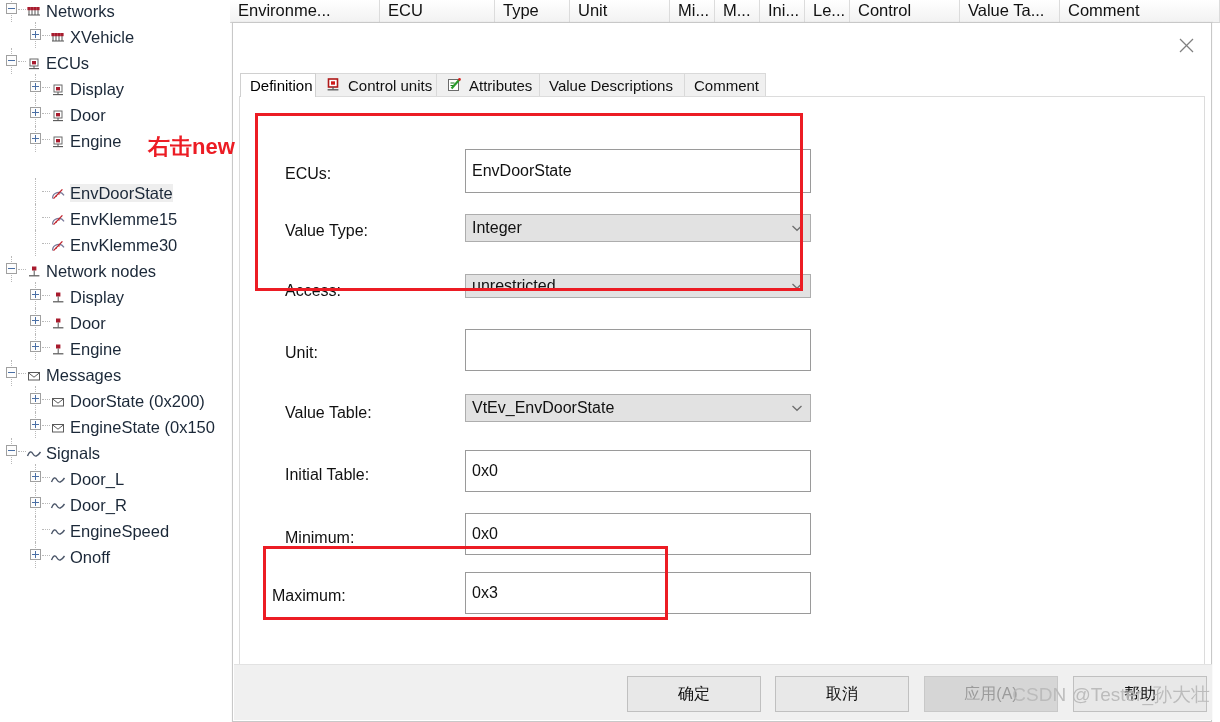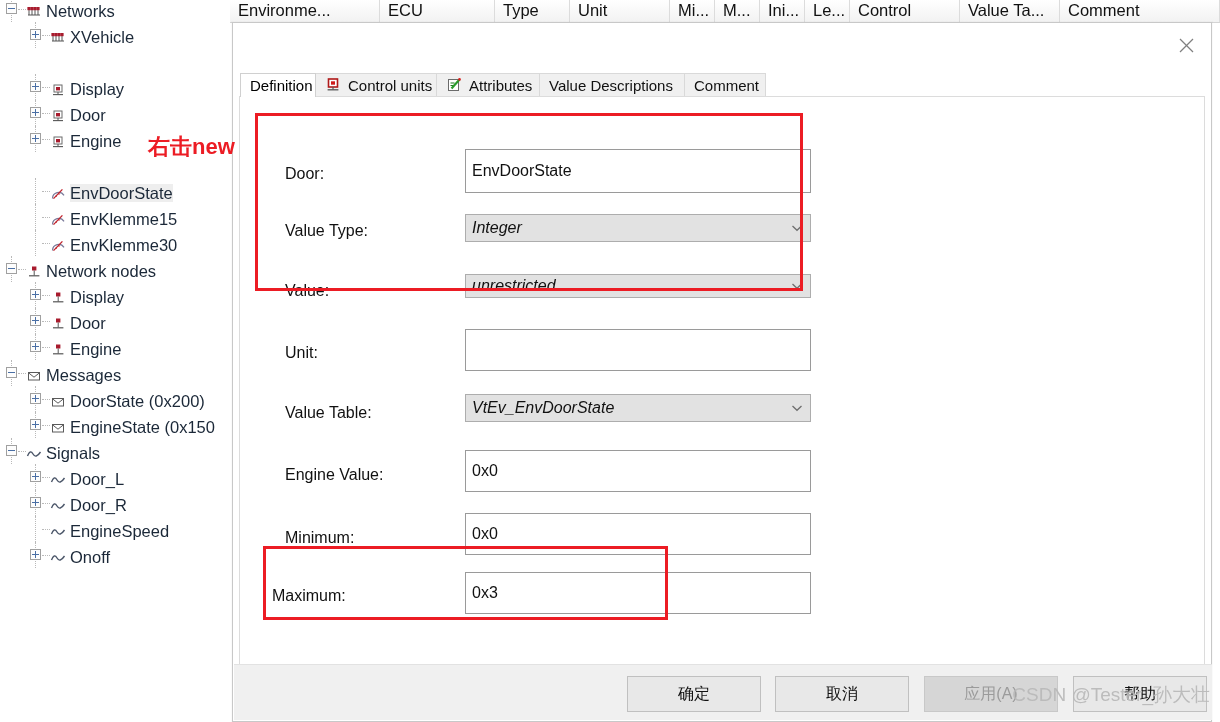--- a/index.html
+++ b/index.html
@@ -83,21 +83,21 @@
   .finput{
     position:absolute;box-sizing:border-box;background:#ffffff;
     border:1px solid #9a9a9a;font-size:16px;color:#111;
     padding:3px 6px;outline:none;font-family:"Liberation Sans", sans-serif;
   }
   .fselect{
     position:absolute;box-sizing:border-box;background:#e2e2e2;
     border:1px solid #adadad;font-size:16px;color:#111;
     display:flex;align-items:center;padding:0 6px;
   }
-  .fselect .val{flex:1;font-style:italic;}
+  .fselect .val{flex:1;}
   .fselect .chev{width:14px;height:14px;flex:0 0 auto;}
   
   #footer{
     position:absolute;left:1px;bottom:1px;width:978px;height:55px;
     background:#f0f0f0;border-top:1px solid #e2e2e2;
   }
   .dlgbtn{
     position:absolute;top:11px;height:36px;box-sizing:border-box;
     background:#e8e8e8;border:1px solid #c0c0c0;
     font-size:16px;color:#111;display:flex;align-items:center;
@@ -136,20 +136,26 @@
           <line x1="2" y1="11" x2="14" y2="11" stroke="#555" stroke-width="1"></line>
           <line x1="3" y1="5" x2="3" y2="11" stroke="#555" stroke-width="1"></line>
           <rect x="1.4" y="3" width="3.2" height="3.2" fill="#a81b2d"></rect>
           <line x1="6" y1="5" x2="6" y2="11" stroke="#555" stroke-width="1"></line>
           <rect x="4.4" y="3" width="3.2" height="3.2" fill="#a81b2d"></rect>
           <line x1="9" y1="5" x2="9" y2="11" stroke="#555" stroke-width="1"></line>
           <rect x="7.4" y="3" width="3.2" height="3.2" fill="#a81b2d"></rect>
           <line x1="12" y1="5" x2="12" y2="11" stroke="#555" stroke-width="1"></line>
           <rect x="10.4" y="3" width="3.2" height="3.2" fill="#a81b2d"></rect>
         </svg></span><span class="lbl" style="margin-left: 70px;">XVehicle</span></div>
+    <div class="tree-row" style="top: 48px; position: absolute; left: 0px; width: 222px;"><div class="dotline" style="left: 11px; top: 0px; height: 26px;"></div><div class="expander" style="left: 6px;"></div><div class="dothoriz" style="left: 18px; top: 13px; width: 8px;"></div><span class="ticon" style="left: 26px;"><svg width="16" height="16" viewBox="0 0 16 16">
+          <rect x="4" y="3" width="8" height="7" fill="#ffffff" stroke="#6b6b6b" stroke-width="1"></rect>
+          <rect x="6" y="5" width="4" height="3.4" fill="#a81b2d"></rect>
+          <line x1="8" y1="10" x2="8" y2="12.5" stroke="#555" stroke-width="1"></line>
+          <line x1="3" y1="12.6" x2="13" y2="12.6" stroke="#555" stroke-width="1.1"></line>
+        </svg></span><span class="lbl" style="margin-left: 46px;">ECUs</span></div>
     <div class="tree-row" style="top: 74px; position: absolute; left: 0px; width: 222px;"><div class="dotline" style="left: 35px; top: 0px; height: 26px;"></div><div class="expander plus" style="left: 30px;"></div><div class="dothoriz" style="left: 42px; top: 13px; width: 8px;"></div><span class="ticon" style="left: 50px;"><svg width="16" height="16" viewBox="0 0 16 16">
           <rect x="4" y="3" width="8" height="7" fill="#ffffff" stroke="#6b6b6b" stroke-width="1"></rect>
           <rect x="6" y="5" width="4" height="3.4" fill="#a81b2d"></rect>
           <line x1="8" y1="10" x2="8" y2="12.5" stroke="#555" stroke-width="1"></line>
           <line x1="3" y1="12.6" x2="13" y2="12.6" stroke="#555" stroke-width="1.1"></line>
         </svg></span><span class="lbl" style="margin-left: 70px;">Display</span></div>
     <div class="tree-row" style="top: 100px; position: absolute; left: 0px; width: 222px;"><div class="dotline" style="left: 35px; top: 0px; height: 26px;"></div><div class="expander plus" style="left: 30px;"></div><div class="dothoriz" style="left: 42px; top: 13px; width: 8px;"></div><span class="ticon" style="left: 50px;"><svg width="16" height="16" viewBox="0 0 16 16">
           <rect x="4" y="3" width="8" height="7" fill="#ffffff" stroke="#6b6b6b" stroke-width="1"></rect>
           <rect x="6" y="5" width="4" height="3.4" fill="#a81b2d"></rect>
           <line x1="8" y1="10" x2="8" y2="12.5" stroke="#555" stroke-width="1"></line>
@@ -277,46 +283,46 @@
       </div>
       <div class="tab" style="left: 305px; width: 146px;">
         <span>Value Descriptions</span>
       </div>
       <div class="tab" style="left: 450px; width: 82px;">
         <span>Comment</span>
       </div>
     </div>
 
   <div id="tabpage">
-      <div class="flabel" style="left: 45px; top: 68px;">Door:</div>
+      <div class="flabel" style="left: 45px; top: 68px;">ECUs:</div>
       <input type="text" class="finput" value="EnvDoorState" style="left: 225px; top: 52px; width: 346px; height: 44px;">
       <div class="flabel" style="left: 45px; top: 125px;">Value Type:</div>
       <div class="fselect" style="left: 225px; top: 117px; width: 346px; height: 28px;">
         <span class="val">Integer</span>
         <span class="chev"><svg width="14" height="14" viewBox="0 0 14 14">
             <path d="M2.5 5 L7 9.3 L11.5 5" fill="none" stroke="#6f6f6f" stroke-width="1.3"></path>
           </svg></span>
       </div>
-      <div class="flabel" style="left: 45px; top: 185px;">Value:</div>
+      <div class="flabel" style="left: 45px; top: 185px;">Access:</div>
       <div class="fselect" style="left: 225px; top: 177px; width: 346px; height: 24px;">
         <span class="val">unrestricted</span>
         <span class="chev"><svg width="14" height="14" viewBox="0 0 14 14">
             <path d="M2.5 5 L7 9.3 L11.5 5" fill="none" stroke="#6f6f6f" stroke-width="1.3"></path>
           </svg></span>
       </div>
       <div class="flabel" style="left: 45px; top: 247px;">Unit:</div>
       <input type="text" class="finput" value="" style="left: 225px; top: 232px; width: 346px; height: 42px;">
       <div class="flabel" style="left: 45px; top: 307px;">Value Table:</div>
       <div class="fselect" style="left: 225px; top: 297px; width: 346px; height: 28px;">
         <span class="val">VtEv_EnvDoorState</span>
         <span class="chev"><svg width="14" height="14" viewBox="0 0 14 14">
             <path d="M2.5 5 L7 9.3 L11.5 5" fill="none" stroke="#6f6f6f" stroke-width="1.3"></path>
           </svg></span>
       </div>
-      <div class="flabel" style="left: 45px; top: 369px;">Engine Value:</div>
+      <div class="flabel" style="left: 45px; top: 369px;">Initial Table:</div>
       <input type="text" class="finput" value="0x0" style="left: 225px; top: 353px; width: 346px; height: 42px;">
       <div class="flabel" style="left: 45px; top: 432px;">Minimum:</div>
       <input type="text" class="finput" value="0x0" style="left: 225px; top: 416px; width: 346px; height: 42px;">
       <div class="flabel" style="left: 32px; top: 490px;">Maximum:</div>
       <input type="text" class="finput" value="0x3" style="left: 225px; top: 475px; width: 346px; height: 42px;">
     </div>
 
   <div id="footer">
       <div class="dlgbtn" style="left: 393px; width: 134px;">确定</div>
       <div class="dlgbtn" style="left: 541px; width: 134px;">取消</div>

